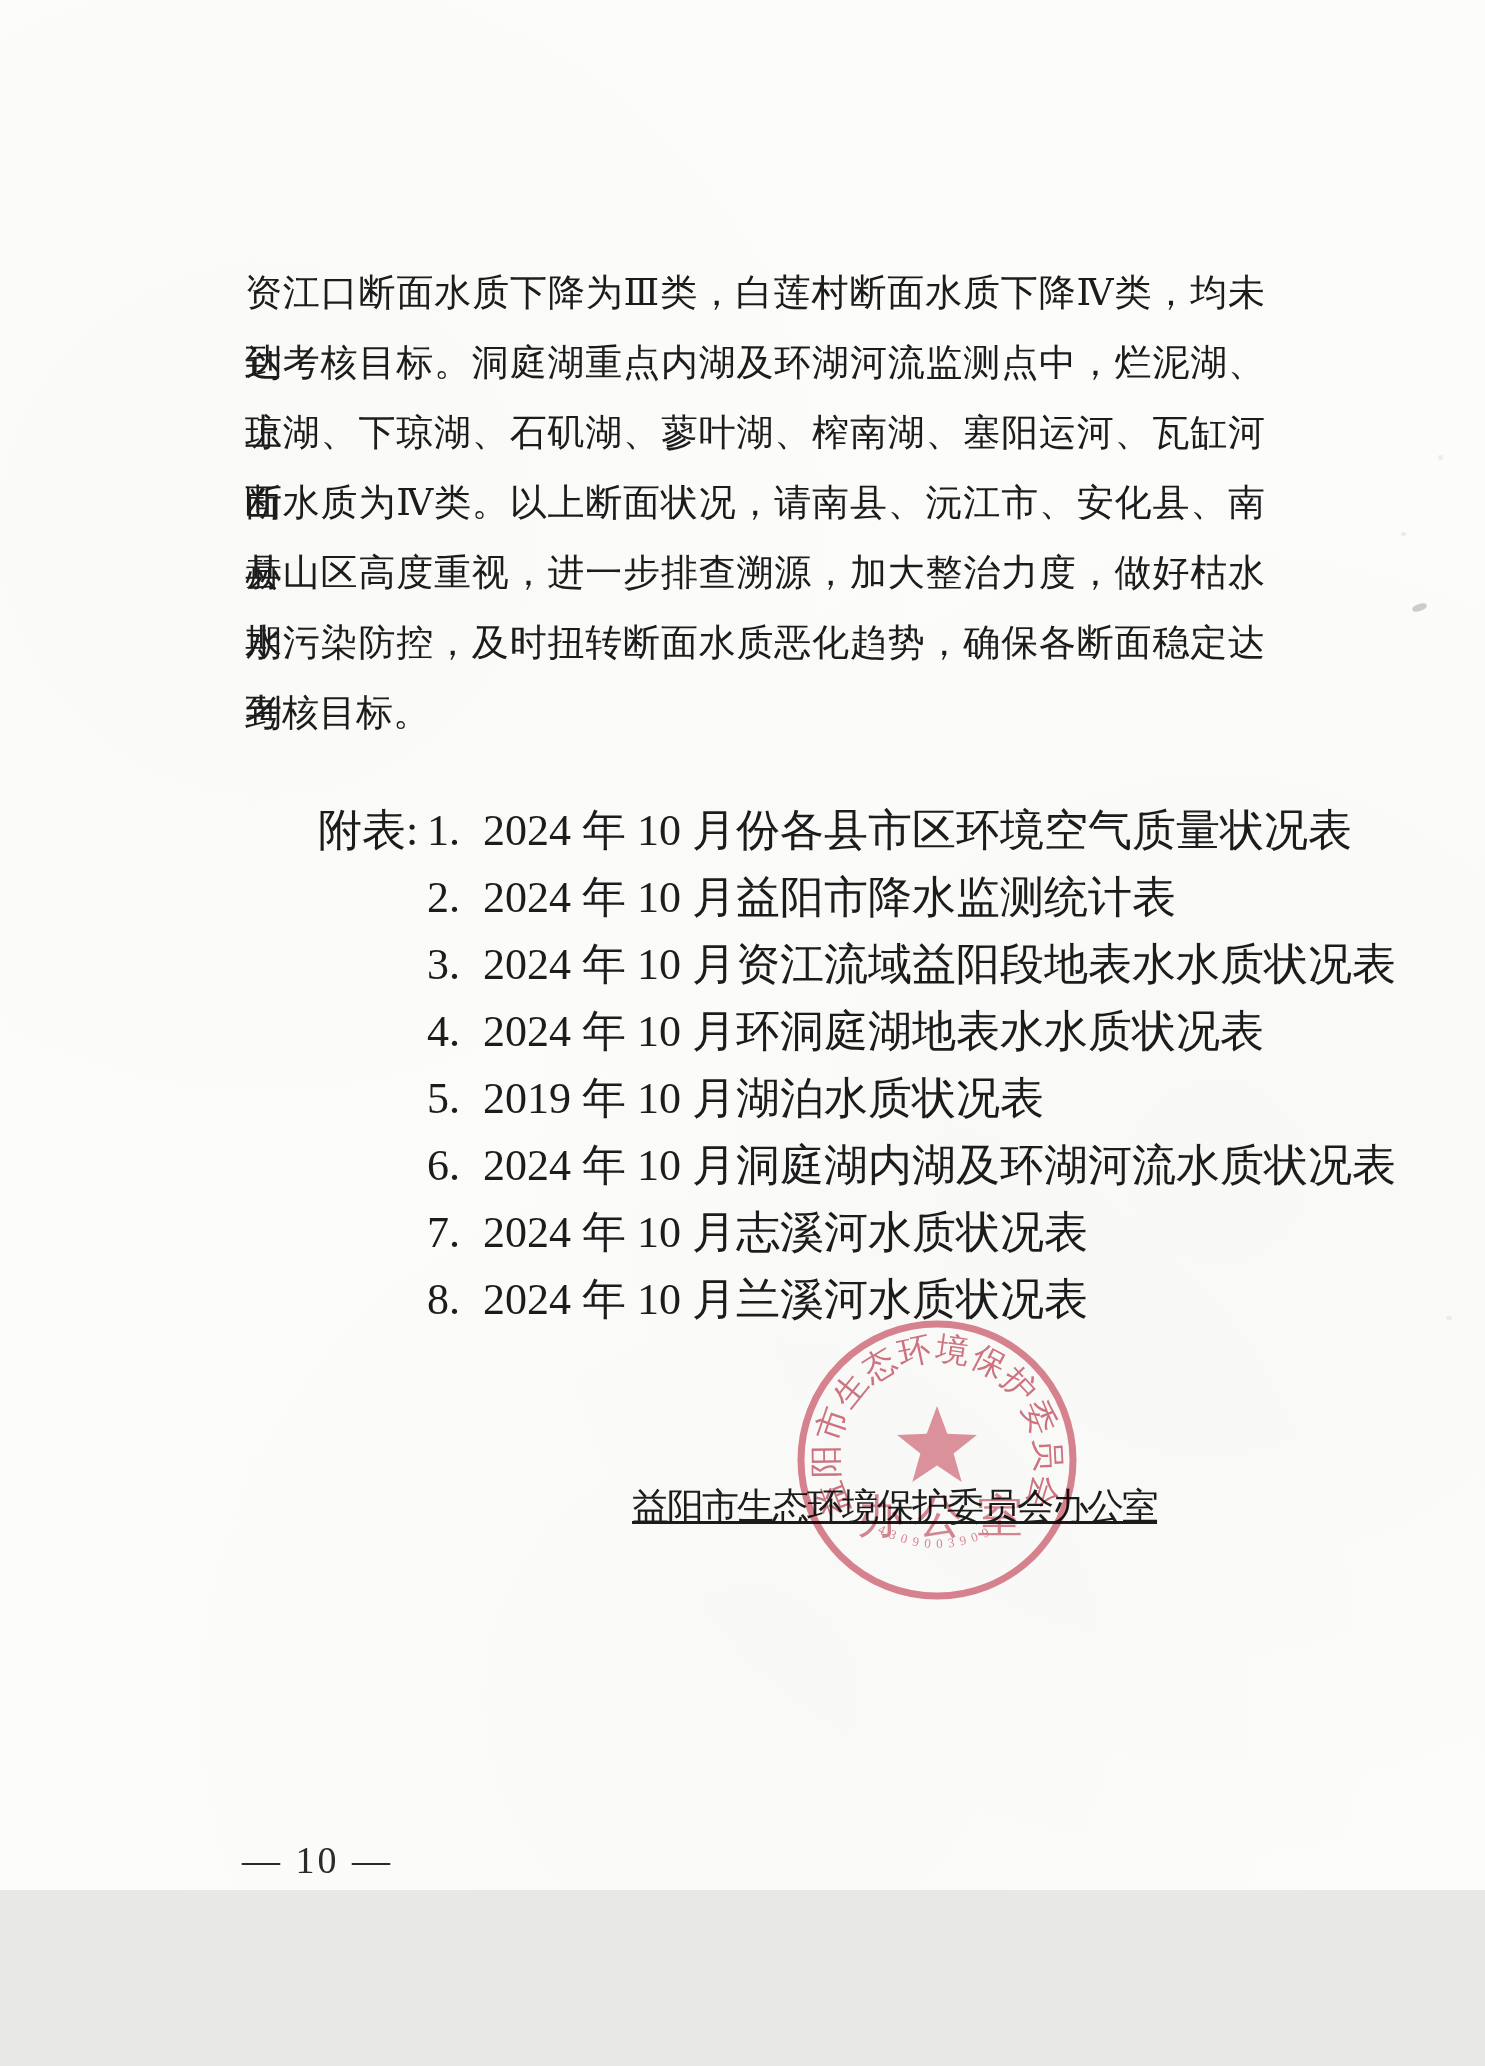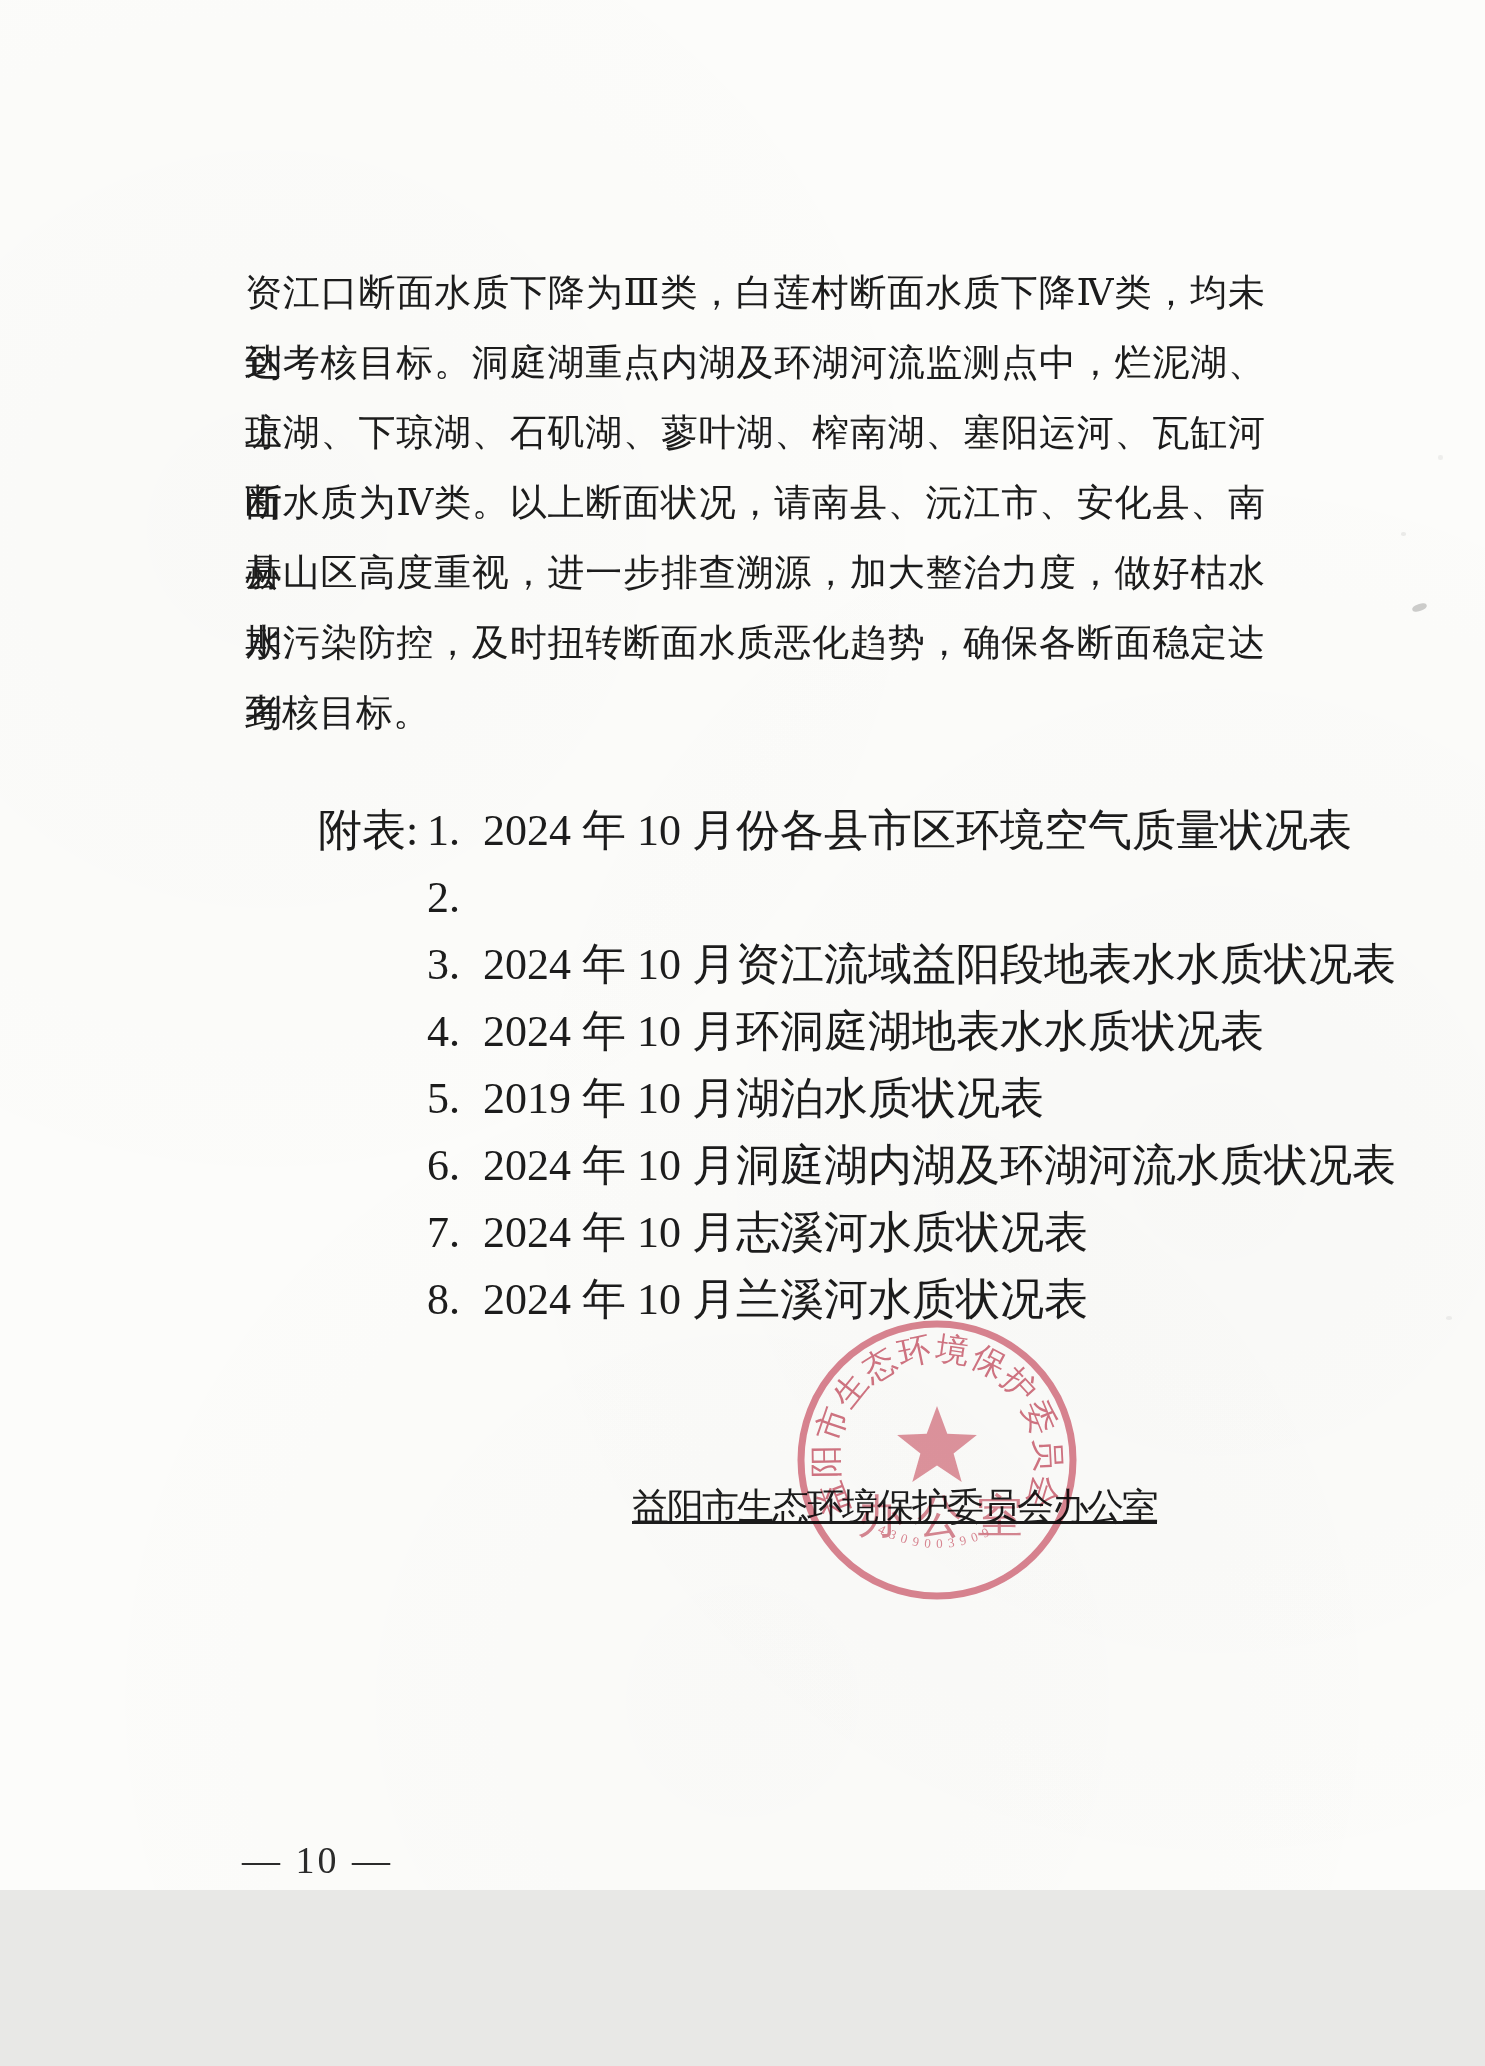--- a/index.html
+++ b/index.html
@@ -81,20 +81,21 @@
 
   <section class="attachments">
     <div class="att-row">
       <span class="att-label">附表:</span>
       <span class="att-num">1.</span>
       <span class="att-text">2024 年 10 月份各县市区环境空气质量状况表</span>
     </div>
     <div class="att-row">
       <span class="att-label"></span>
       <span class="att-num">2.</span>
+      <span class="att-text">2024 年 10 月益阳市降水监测统计表</span>
     </div>
     <div class="att-row">
       <span class="att-label"></span>
       <span class="att-num">3.</span>
       <span class="att-text">2024 年 10 月资江流域益阳段地表水水质状况表</span>
     </div>
     <div class="att-row">
       <span class="att-label"></span>
       <span class="att-num">4.</span>
       <span class="att-text">2024 年 10 月环洞庭湖地表水水质状况表</span>

